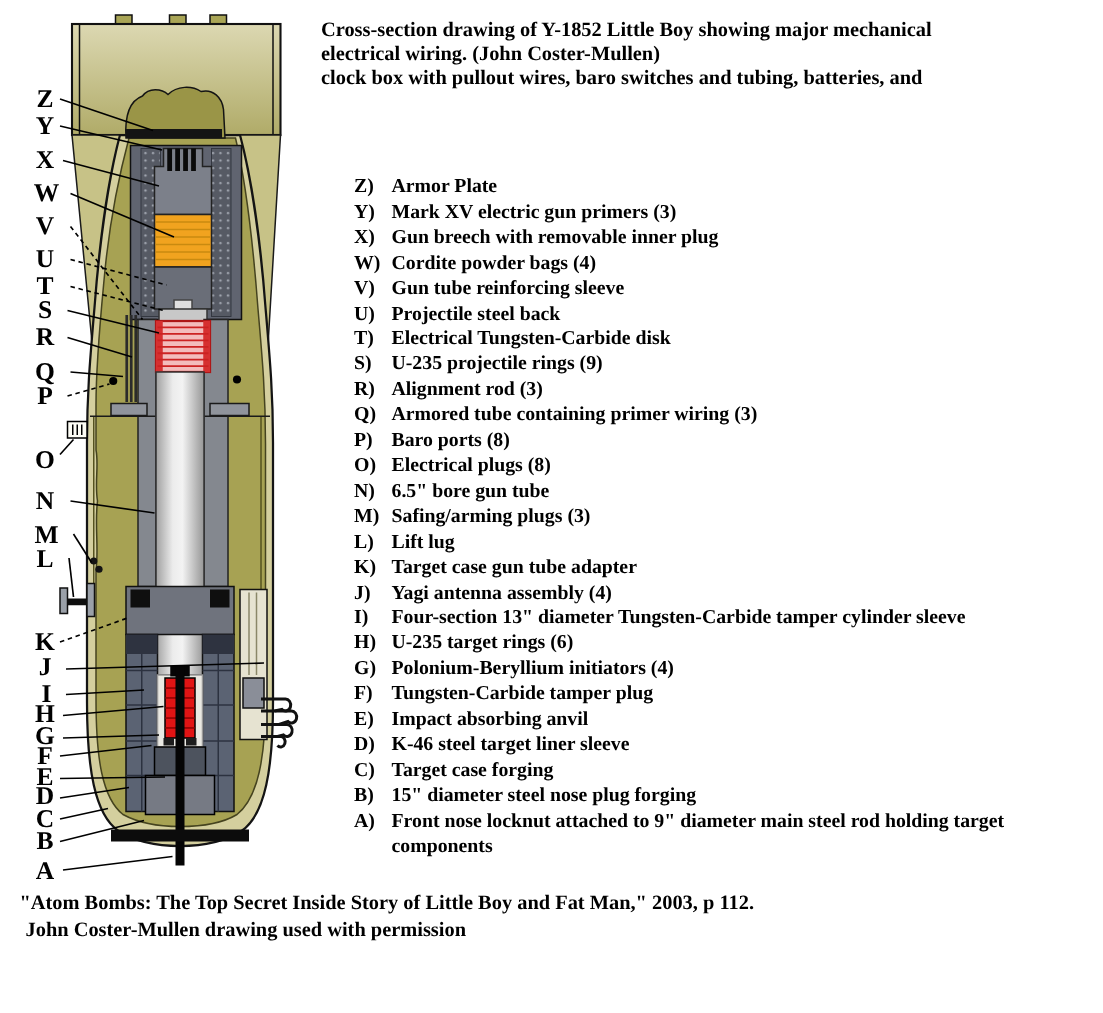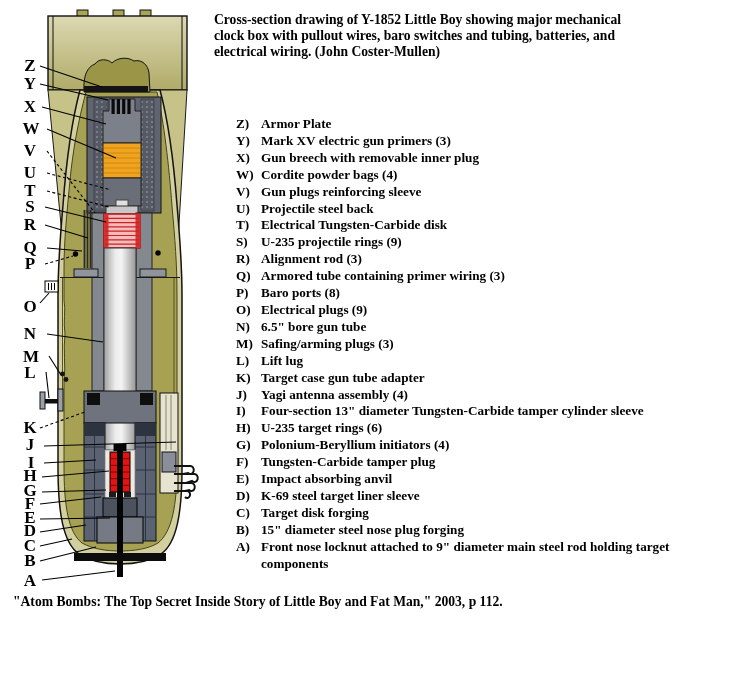--- a/index.html
+++ b/index.html
@@ -21,22 +21,22 @@
   .diagram{position:absolute;left:0;top:0;width:230px;height:600px;}
   svg text.letter{font-family:"Liberation Serif","DejaVu Serif",serif;font-weight:bold;font-size:17px;fill:#000;}
 </style>
 </head>
 <body>
 
 <div id="canvas">
 
   <div class="header">
     <div>Cross-section drawing of Y-1852 Little Boy showing major mechanical</div>
+    <div>electrical wiring.  (John Coster-Mullen)</div>
     <div>clock box with pullout wires, baro switches and tubing, batteries, and</div>
-    <div>electrical wiring.  (John Coster-Mullen)</div>
   </div>
 
   <div class="legend">
 
   <div class="legend-row">
       <span class="legend-key">Z)</span>
       <span class="legend-label">Armor Plate</span>
     </div>
       <div class="legend-row">
       <span class="legend-key">Y)</span>
@@ -45,21 +45,21 @@
       <div class="legend-row">
       <span class="legend-key">X)</span>
       <span class="legend-label">Gun breech with removable inner plug</span>
     </div>
       <div class="legend-row">
       <span class="legend-key">W)</span>
       <span class="legend-label">Cordite powder bags (4)</span>
     </div>
       <div class="legend-row">
       <span class="legend-key">V)</span>
-      <span class="legend-label">Gun plugs reinforcing sleeve</span>
+      <span class="legend-label">Gun tube reinforcing sleeve</span>
     </div>
       <div class="legend-row">
       <span class="legend-key">U)</span>
       <span class="legend-label">Projectile steel back</span>
     </div>
       <div class="legend-row">
       <span class="legend-key">T)</span>
       <span class="legend-label">Electrical Tungsten-Carbide disk</span>
     </div>
       <div class="legend-row">
@@ -73,21 +73,21 @@
       <div class="legend-row">
       <span class="legend-key">Q)</span>
       <span class="legend-label">Armored tube containing primer wiring (3)</span>
     </div>
       <div class="legend-row">
       <span class="legend-key">P)</span>
       <span class="legend-label">Baro ports (8)</span>
     </div>
       <div class="legend-row">
       <span class="legend-key">O)</span>
-      <span class="legend-label">Electrical plugs (9)</span>
+      <span class="legend-label">Electrical plugs (8)</span>
     </div>
       <div class="legend-row">
       <span class="legend-key">N)</span>
       <span class="legend-label">6.5" bore gun tube</span>
     </div>
       <div class="legend-row">
       <span class="legend-key">M)</span>
       <span class="legend-label">Safing/arming plugs (3)</span>
     </div>
       <div class="legend-row">
@@ -117,38 +117,39 @@
       <div class="legend-row">
       <span class="legend-key">F)</span>
       <span class="legend-label">Tungsten-Carbide tamper plug</span>
     </div>
       <div class="legend-row">
       <span class="legend-key">E)</span>
       <span class="legend-label">Impact absorbing anvil</span>
     </div>
       <div class="legend-row">
       <span class="legend-key">D)</span>
-      <span class="legend-label">K-69 steel target liner sleeve</span>
+      <span class="legend-label">K-46 steel target liner sleeve</span>
     </div>
       <div class="legend-row">
       <span class="legend-key">C)</span>
-      <span class="legend-label">Target disk forging</span>
+      <span class="legend-label">Target case forging</span>
     </div>
       <div class="legend-row">
       <span class="legend-key">B)</span>
       <span class="legend-label">15" diameter steel nose plug forging</span>
     </div>
       <div class="legend-row">
       <span class="legend-key">A)</span>
       <span class="legend-label">Front nose locknut attached to 9" diameter main steel rod holding target components</span>
     </div>
     </div>
 
   <div class="footer">
     <div class="l1">"Atom Bombs: The Top Secret Inside Story of Little Boy and Fat Man," 2003, p 112.</div>
+    <div class="l2">John Coster-Mullen drawing used with permission</div>
   </div>
 
   <svg class="diagram" viewBox="0 0 230 600" width="230" height="600">
     <defs>
       <linearGradient id="tailGrad" x1="0" y1="0" x2="0" y2="1">
         <stop offset="0" stop-color="#dcd8b2"></stop>
           <stop offset="1" stop-color="#b0ab68"></stop>
       </linearGradient>
       <linearGradient id="tubeGrad" x1="0" y1="0" x2="1" y2="0">
         <stop offset="0" stop-color="#a0a0a0"></stop>

